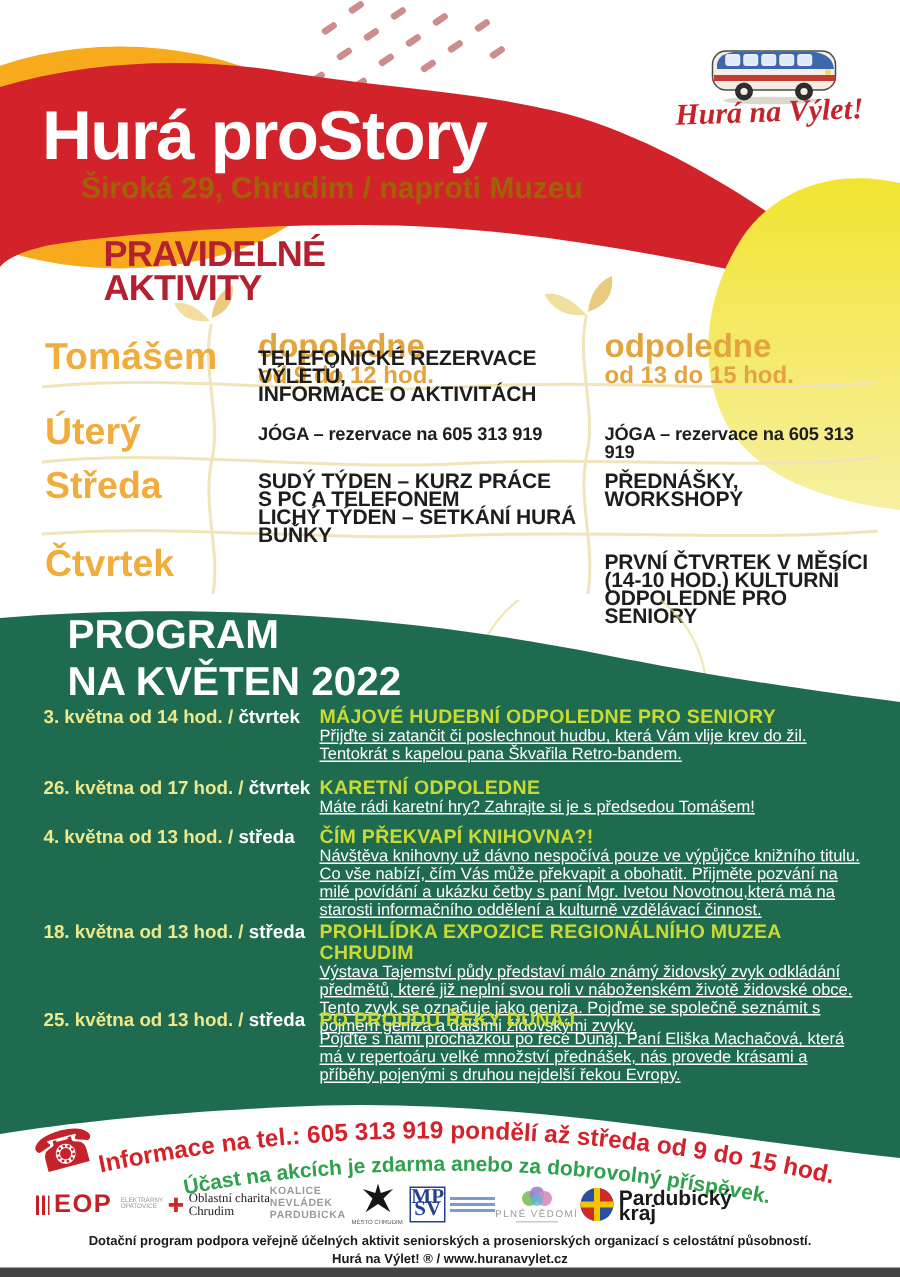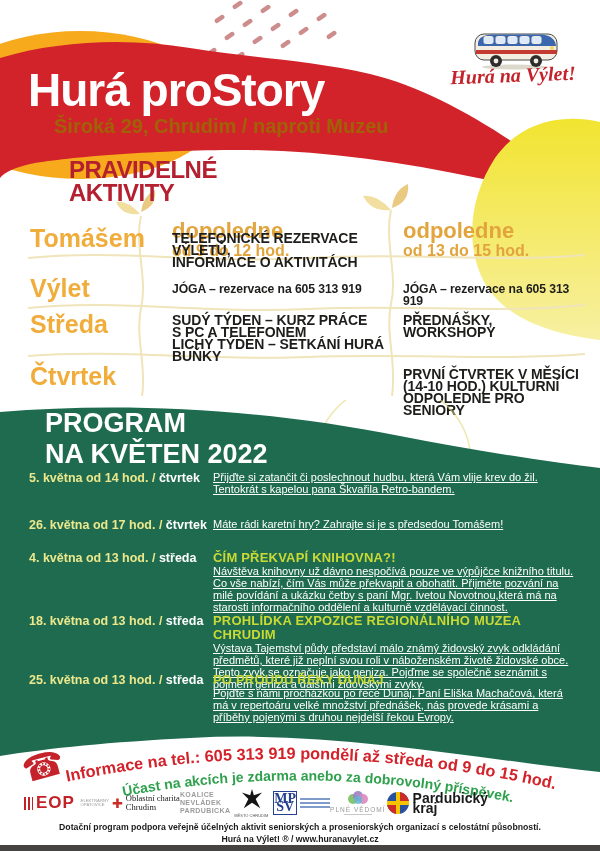--- a/index.html
+++ b/index.html
@@ -163,21 +163,21 @@
   </div>
   <div class="abs col-head" style="left:403px;top:188px">
     <div class="col-label">odpoledne</div>
     <div class="col-time">od 13 do 15 hod.</div>
   </div>
 
   <div class="abs day" style="left:30px;top:224px">Tomášem</div>
   <div class="abs cell pre" style="left:172px;top:232px;width:225px">TELEFONICKÉ REZERVACE VÝLETŮ,
 INFORMACE O AKTIVITÁCH</div>
 
-  <div class="abs day" style="left:30px;top:274px">Výlet</div>
+  <div class="abs day" style="left:30px;top:274px">Úterý</div>
   <div class="abs cell big" style="left:172px;top:283px;width:225px">JÓGA – rezervace na 605 313 919</div>
   <div class="abs cell big" style="left:403px;top:283px;width:185px">JÓGA – rezervace na 605 313 919</div>
 
   <div class="abs day" style="left:30px;top:310px">Středa</div>
   <div class="abs cell pre" style="left:172px;top:314px;width:225px">SUDÝ TÝDEN – KURZ PRÁCE
 S PC A TELEFONEM
 LICHÝ TÝDEN – SETKÁNÍ HURÁ BUŇKY</div>
   <div class="abs cell" style="left:403px;top:314px;width:185px">PŘEDNÁŠKY, WORKSHOPY</div>
 
   <div class="abs day" style="left:30px;top:362px">Čtvrtek</div>
@@ -189,32 +189,34 @@
   <svg class="abs" style="left:0;top:400px" width="600" height="380" viewBox="0 0 600 380">
     <circle cx="393" cy="62" r="78" fill="none" stroke="#e6d87e" stroke-width="1.5" opacity="0.6"></circle>
     <path d="M0,12 C120,2 260,8 400,36 C470,50 550,62 600,68
              L600,372 C470,358 330,330 190,338 C110,342 50,348 0,356 Z" fill="#1e6b50"></path>
   </svg>
 
   <div class="abs prog-title pre">PROGRAM
 NA KVĚTEN 2022</div>
 
   <div class="abs ev-date" style="top:471px">
-    <span>5. května od 14 hod. /</span>
+    <span>3. května od 14 hod. /</span>
     <span class="ev-day">čtvrtek</span>
   </div>
   <div class="abs ev-body" style="top:471px">
+    <div class="ev-title">MÁJOVÉ HUDEBNÍ ODPOLEDNE PRO SENIORY</div>
     <div class="ev-desc">Přijďte si zatančit či poslechnout hudbu, která Vám vlije krev do žil. Tentokrát s kapelou pana Škvařila Retro-bandem.</div>
   </div>
 
   <div class="abs ev-date" style="top:518px">
     <span>26. května od 17 hod. /</span>
     <span class="ev-day">čtvrtek</span>
   </div>
   <div class="abs ev-body" style="top:518px">
+    <div class="ev-title">KARETNÍ ODPOLEDNE</div>
     <div class="ev-desc">Máte rádi karetní hry? Zahrajte si je s předsedou Tomášem!</div>
   </div>
 
   <div class="abs ev-date" style="top:551px">
     <span>4. května od 13 hod. /</span>
     <span class="ev-day">středa</span>
   </div>
   <div class="abs ev-body" style="top:551px">
     <div class="ev-title">ČÍM PŘEKVAPÍ KNIHOVNA?!</div>
     <div class="ev-desc">Návštěva knihovny už dávno nespočívá pouze ve výpůjčce knižního titulu. Co vše nabízí, čím Vás může překvapit a obohatit. Přijměte pozvání na milé povídání a ukázku četby s paní Mgr. Ivetou Novotnou,která má na starosti informačního oddělení a kulturně vzdělávací činnost.</div>

